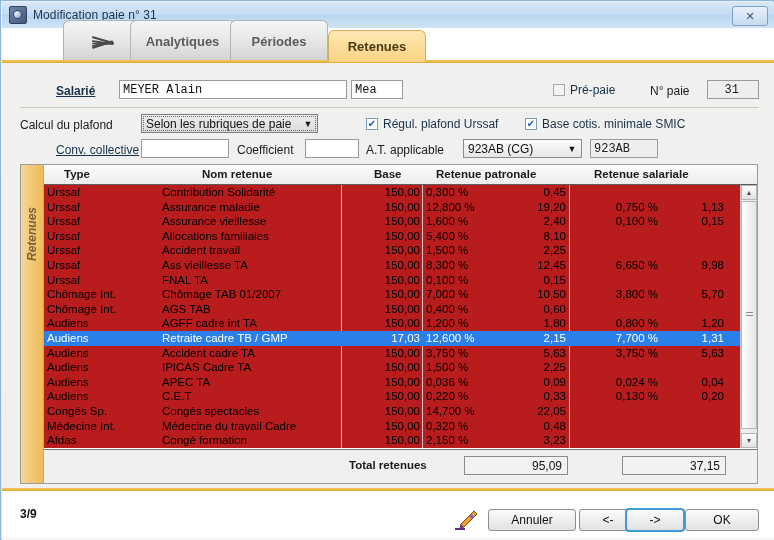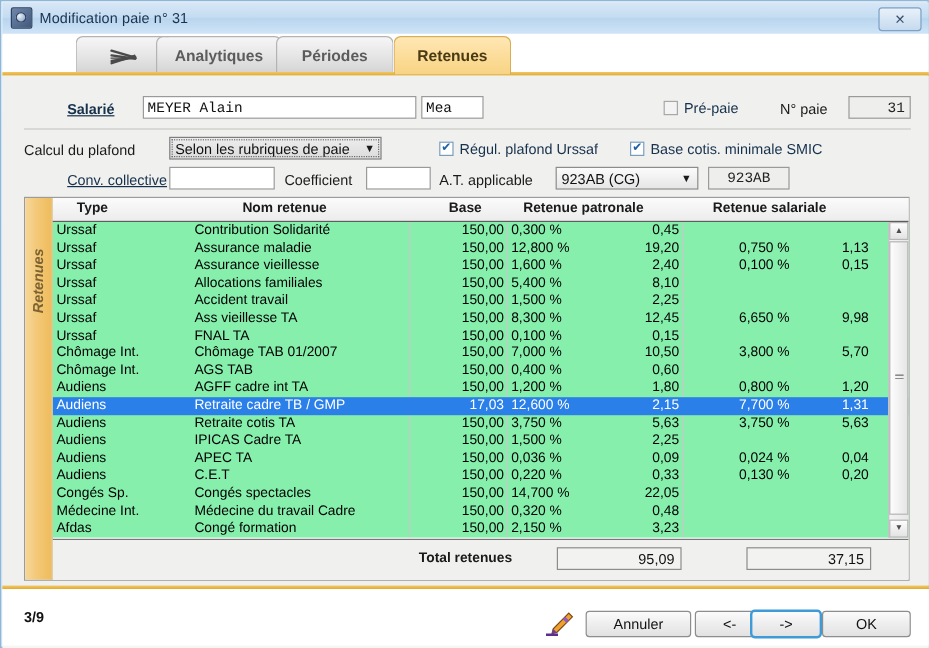--- a/index.html
+++ b/index.html
@@ -41,21 +41,21 @@
     background:linear-gradient(180deg,#e8f1fa,#c6daee);
     display:flex;align-items:center;justify-content:center;
     font-size:11px;color:#3a526f;font-weight:bold;
   }
   
   .tabstrip{
     position:absolute;left:1px;top:27px;width:772px;height:34px;
     background:#ffffff;
   }
   .tab{
-    position:absolute;bottom:0;height:32px;
+    position:absolute;bottom:0;height:42px;
     border:1px solid #b3b3b3;border-bottom:none;
     border-radius:6px 6px 0 0;
     background:linear-gradient(180deg,#f6f6f6 0%,#e4e4e4 55%,#d2d2d2 100%);
     display:flex;align-items:center;justify-content:center;
     color:#5c5c5c;font-size:13px;font-weight:bold;
     box-sizing:border-box;
   }
   .tab.first{left:61px;width:80px;}
   .tab.t2{left:128px;width:105px;}
   .tab.t3{left:228px;width:98px;}
@@ -80,22 +80,22 @@
   }
   .lbl{position:absolute;color:#16314c;font-size:12px;white-space:nowrap;}
   .lbl.ul{text-decoration:underline;font-weight:bold;margin-left:36px;}
   .lbl.plain{color:#1b1b1b;}
   .tfield{
     position:absolute;box-sizing:border-box;
     border:1px solid #9a9a9a;background:#ffffff;
     font-family:Liberation Mono, monospace;font-size:12px;color:#111;
     padding:1px 3px;line-height:16px;height:19px;
   }
-  .tfield.ro{background:#eeeeec;color:#222;text-align:center;}
-  .tfield.num{text-align:right;padding-right:4px;}
+  .tfield.ro{background:#eeeeec;color:#222;}
+  .tfield.num{text-align:right;padding-right:19px;}
   .combo{
     position:absolute;box-sizing:border-box;height:19px;
     border:1px solid #8c8c8c;
     background:linear-gradient(180deg,#fbfbfb,#e6e6e6);
     font-size:12px;color:#111;padding:1px 18px 1px 4px;line-height:16px;
     white-space:nowrap;overflow:hidden;
   }
   .combo .arrow{
     position:absolute;right:2px;top:2px;width:14px;height:13px;
     display:flex;align-items:center;justify-content:center;
@@ -154,21 +154,21 @@
   }
   .ghead{
     position:absolute;left:0;top:0;right:0;height:19px;
     background:linear-gradient(180deg,#fbfbfb,#ececec);
     border-bottom:1px solid #5d5d5d;
     font-size:11.5px;font-weight:bold;color:#1a1a1a;
   }
   .ghead div{position:absolute;top:3px;}
   .grows{
     position:absolute;left:0;top:20px;right:0;height:263px;
-    overflow:hidden;background:#86efac;
+    overflow:hidden;background:#b91c1c;
   }
   .row{
     position:relative;height:14.6px;line-height:14.6px;
     font-size:11.5px;color:#000;white-space:nowrap;
   }
   .row.sel{background:#2a7fe8;color:#fff;}
   .row span{position:absolute;top:0;}
   .c-type{left:3px;}
   .c-name{left:118px;}
   .c-base{left:300px;width:76px;text-align:right;}
@@ -428,21 +428,21 @@
               <span class="c-type">Audiens</span>
               <span class="c-name">Retraite cadre TB / GMP</span>
               <span class="c-base">17,03</span>
               <span class="c-pr">12,600 %</span>
               <span class="c-pm">2,15</span>
               <span class="c-sr">7,700 %</span>
               <span class="c-sm">1,31</span>
             </div>
             <div class="row">
               <span class="c-type">Audiens</span>
-              <span class="c-name">Retraite cotis TA</span>
+              <span class="c-name">Accident cadre TA</span>
               <span class="c-base">150,00</span>
               <span class="c-pr">3,750 %</span>
               <span class="c-pm">5,63</span>
               <span class="c-sr">3,750 %</span>
               <span class="c-sm">5,63</span>
             </div>
             <div class="row">
               <span class="c-type">Audiens</span>
               <span class="c-name">IPICAS Cadre TA</span>
               <span class="c-base">150,00</span>

